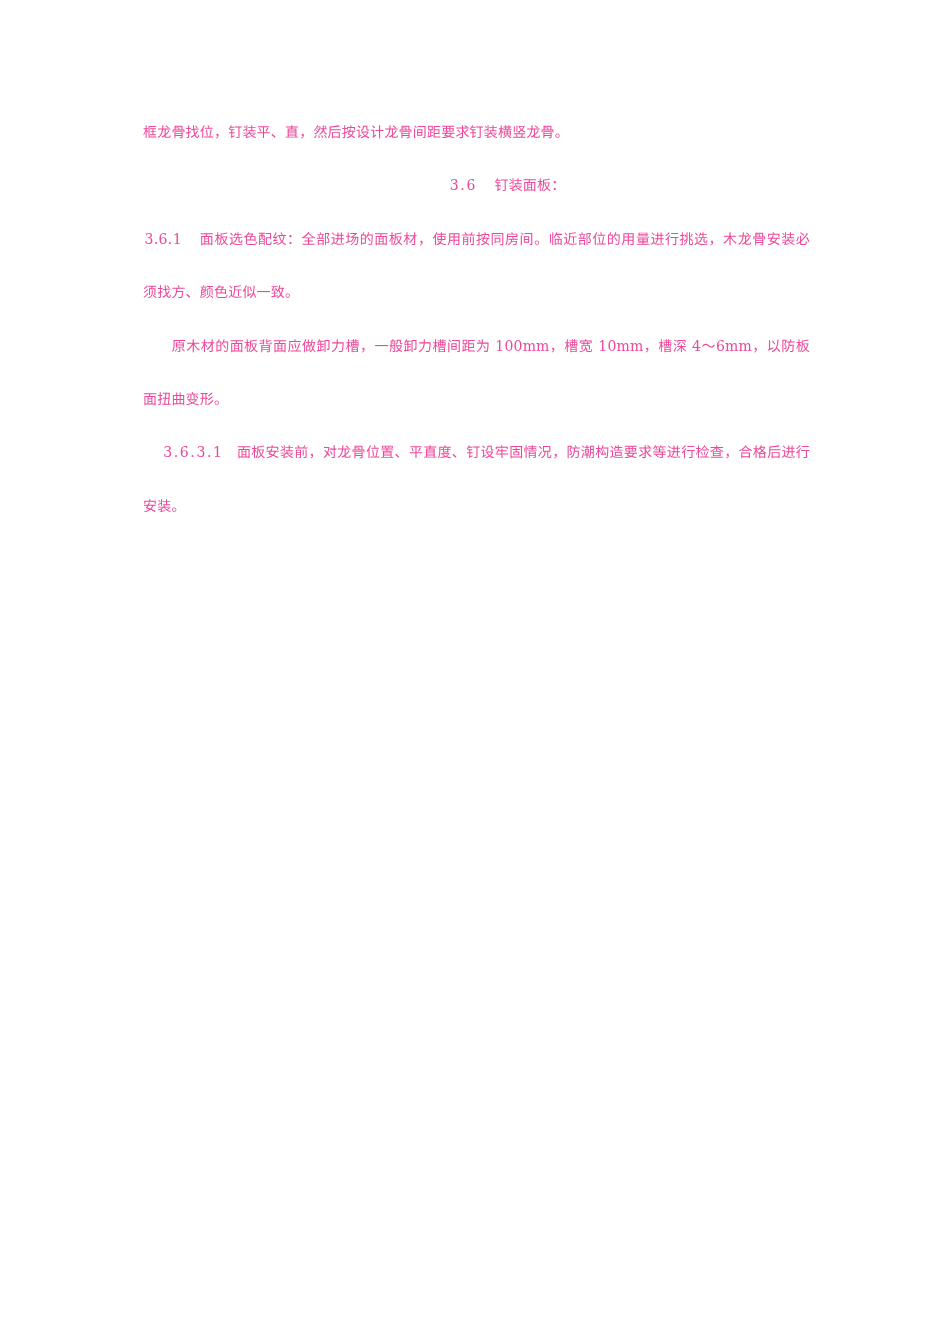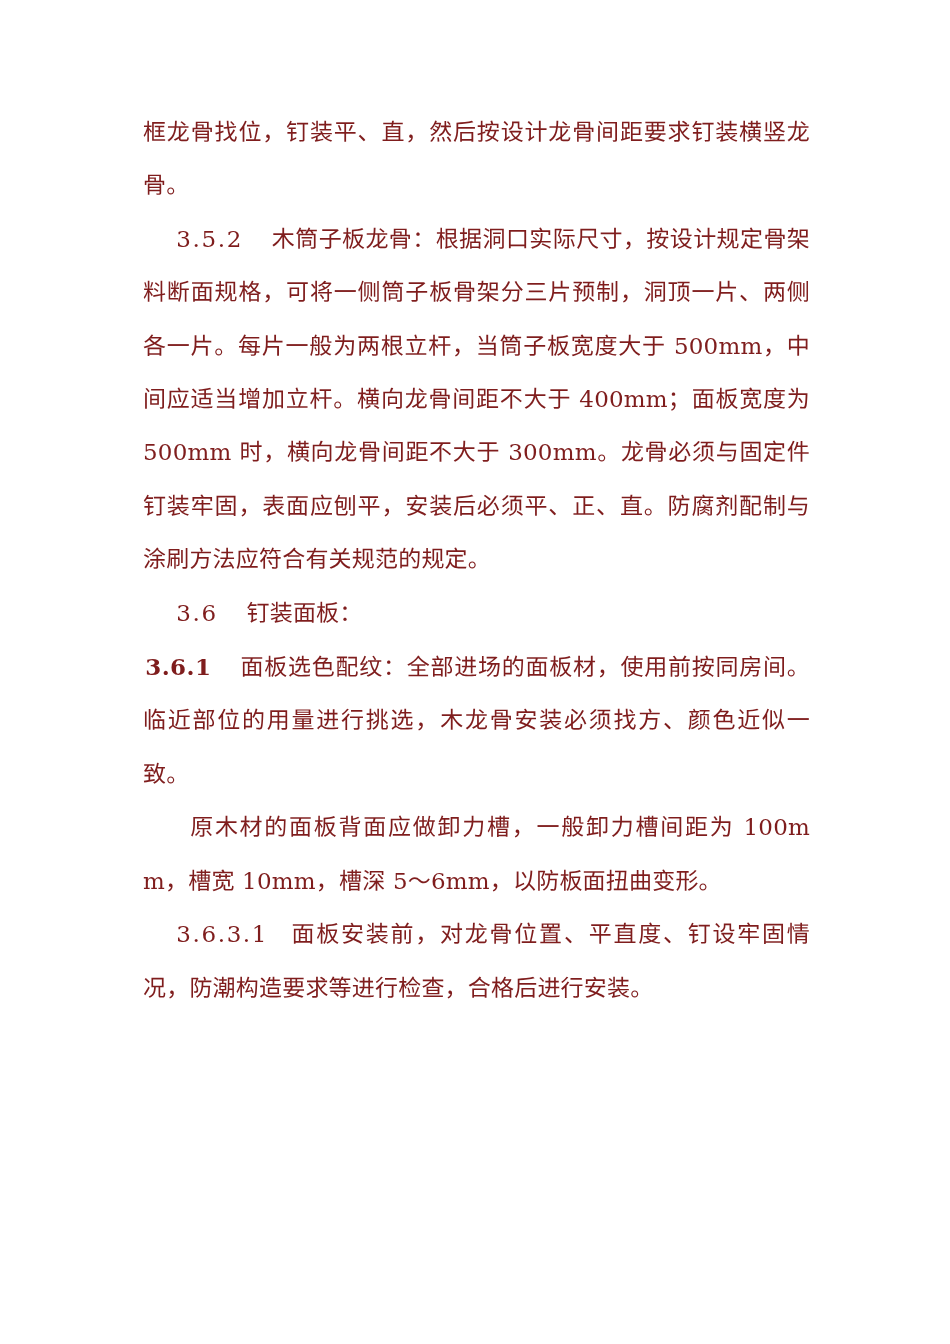--- a/index.html
+++ b/index.html
@@ -28,84 +28,82 @@
 
   .page-body {
     position: absolute;
     left: 143px;
     top: 106px;
     width: 667px;
   }
 
   
   .para {
-    font-size: 23px;
+    font-size: 14px;
     line-height: 53.4px;
     text-align: justify;
     text-justify: inter-ideograph;
     margin: 0;
     letter-spacing: 0.2px;
     word-break: break-all;
-    color: #7f1d1d;
+    color: #ec4899;
   }
 
   
   .para.no-indent { text-indent: 0; }
 
   
   .para.indent-2 { text-indent: 2.05em; }
 
   
   .para.indent-clause { text-indent: 1.45em; }
 
   
   .para.indent-flush { text-indent: 0.1em; }
 
   
   .para.heading {
-    text-align: left;
+    text-align: center;
     text-justify: auto;
+    margin-left: 42px;
   }
 
   
   .num {
     letter-spacing: 1.6px;
     font-family: "DejaVu Serif", "Liberation Serif", serif;
   }
 
-  .num.tight { letter-spacing: 0.4px; font-weight: bold; }
+  .num.tight { letter-spacing: 0.4px; }
 
   
   .numgap { display: inline-block; width: 0.95em; }
   .numgap.wide { display: inline-block; width: 1.25em; }
 </style>
 </head>
 <body>
 
 <div class="page">
   <div class="page-body">
 
     <p class="para no-indent">框龙骨找位，钉装平、直，然后按设计龙骨间距要求钉装横竖龙骨。</p>
 
 
 
-    <p class="para indent-clause">
-      <span class="num">3.5.2</span><span class="numgap wide"></span><span>木筒子板龙骨：根据洞口实际尺寸，按设计规定骨架料断面规格，可将一侧筒子板骨架分三片预制，洞顶一片、两侧各一片。每片一般为两根立杆，当筒子板宽度大于 500mm，中间应适当增加立杆。横向龙骨间距不大于 400mm；面板宽度为 500mm 时，横向龙骨间距不大于 300mm。龙骨必须与固定件钉装牢固，表面应刨平，安装后必须平、正、直。防腐剂配制与涂刷方法应符合有关规范的规定。</span>
-    </p>
 
     <p class="para indent-clause heading">
       <span class="num">3.6</span><span class="numgap wide"></span><span>钉装面板：</span>
     </p>
 
     <p class="para indent-flush">
       <span class="num tight">3.6.1</span><span class="numgap wide"></span><span>面板选色配纹：全部进场的面板材，使用前按同房间。临近部位的用量进行挑选，木龙骨安装必须找方、颜色近似一致。</span>
     </p>
 
 
-    <p class="para indent-2">原木材的面板背面应做卸力槽，一般卸力槽间距为 100mm，槽宽 10mm，槽深 5～6mm，以防板面扭曲变形。</p>
+    <p class="para indent-2">原木材的面板背面应做卸力槽，一般卸力槽间距为 100mm，槽宽 10mm，槽深 4～6mm，以防板面扭曲变形。</p>
 
 
     <p class="para indent-clause">
       <span class="num">3.6.3.1</span><span class="numgap"></span><span>面板安装前，对龙骨位置、平直度、钉设牢固情况，防潮构造要求等进行检查，合格后进行安装。</span>
     </p>
 
   </div>
 </div>
 
 </body></html>

